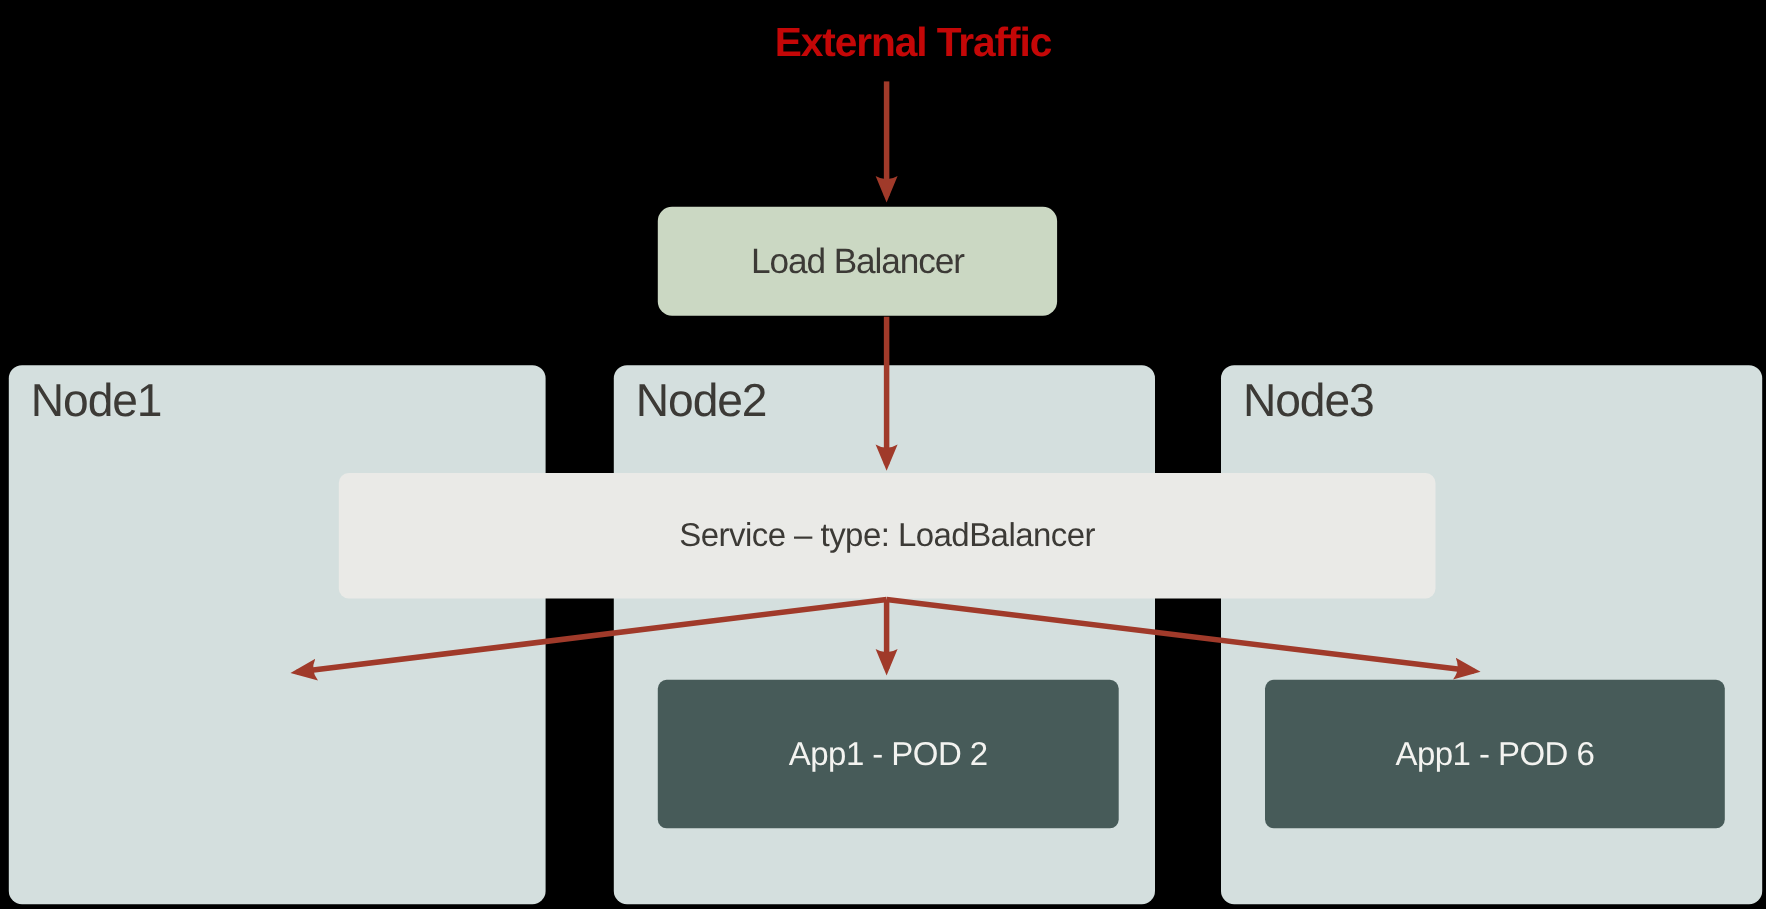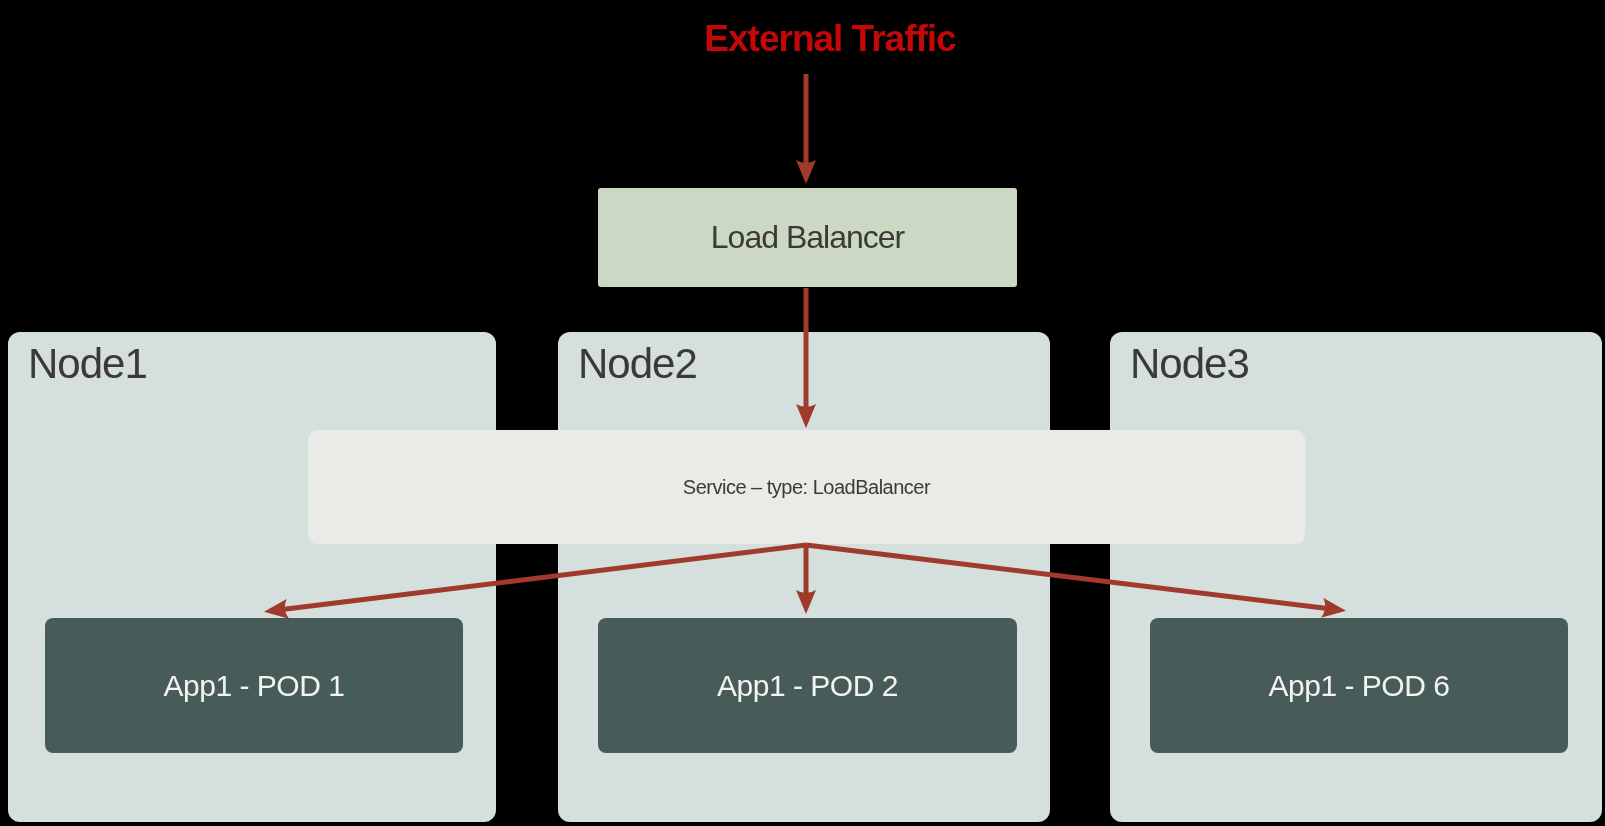--- a/index.html
+++ b/index.html
@@ -23,24 +23,24 @@
     text-align: center;
     font-size: 37px;
     font-weight: bold;
     letter-spacing: -1px;
     color: var(--traffic-red, #c40707);
   }
   .lb-box {
     position: absolute;
     left: 598px;
     top: 188px;
-    width: 419px;
+    width: 363px;
     height: 99px;
     background: var(--lb-fill, #cbd8c3);
-    border-radius: 3px;
+    border-radius: 13px;
     display: flex;
     align-items: center;
     justify-content: center;
     font-size: 32px;
     letter-spacing: -1px;
     color: var(--dark-text, #3c3a36);
     z-index: 2;
   }
   .node {
     position: absolute;
@@ -65,21 +65,21 @@
     position: absolute;
     left: 308px;
     top: 430px;
     width: 997px;
     height: 114px;
     background: var(--service-fill, #eaeae7);
     border-radius: 9px;
     display: flex;
     align-items: center;
     justify-content: center;
-    font-size: 20px;
+    font-size: 30px;
     letter-spacing: -0.5px;
     color: var(--dark-text, #3c3a36);
     z-index: 3;
   }
   .pod {
     position: absolute;
     top: 618px;
     width: 418px;
     height: 135px;
     background: var(--pod-fill, #475b59);
@@ -123,23 +123,20 @@
     <span class="node-label">Node2</span>
   </div>
   <div class="node node-3">
     <span class="node-label">Node3</span>
   </div>
 
   <div class="service-box">
     <span>Service – type: LoadBalancer</span>
   </div>
 
-  <div class="pod pod-1">
-    <span>App1 - POD 1</span>
-  </div>
   <div class="pod pod-2">
     <span>App1 - POD 2</span>
   </div>
   <div class="pod pod-3">
     <span>App1 - POD 6</span>
   </div>
 
   <svg class="arrow-layer" viewBox="0 0 1605 826" xmlns="http://www.w3.org/2000/svg">
     <defs>
       <marker id="ah" markerUnits="userSpaceOnUse" markerWidth="26" markerHeight="22" refX="18" refY="10" orient="auto">

